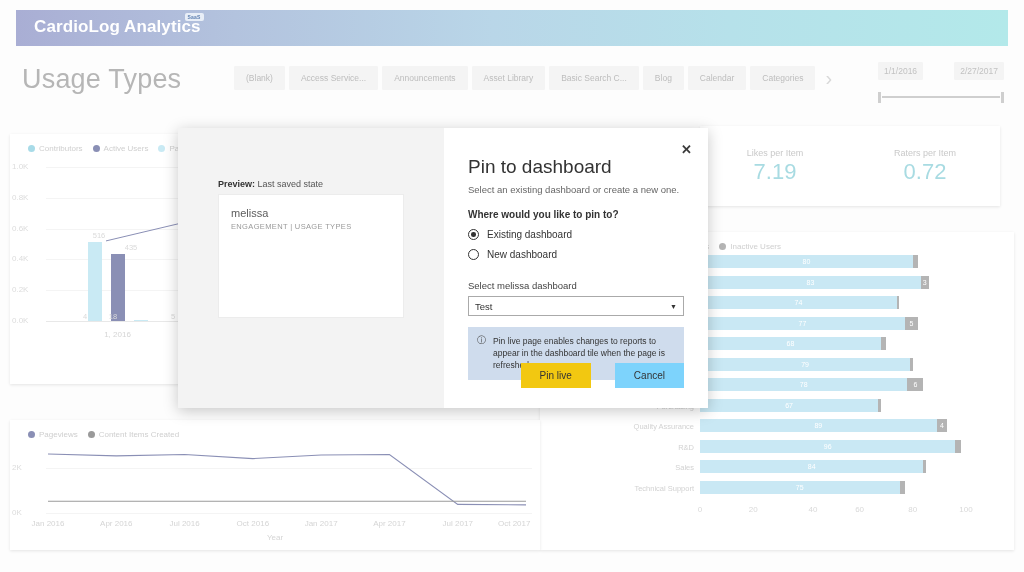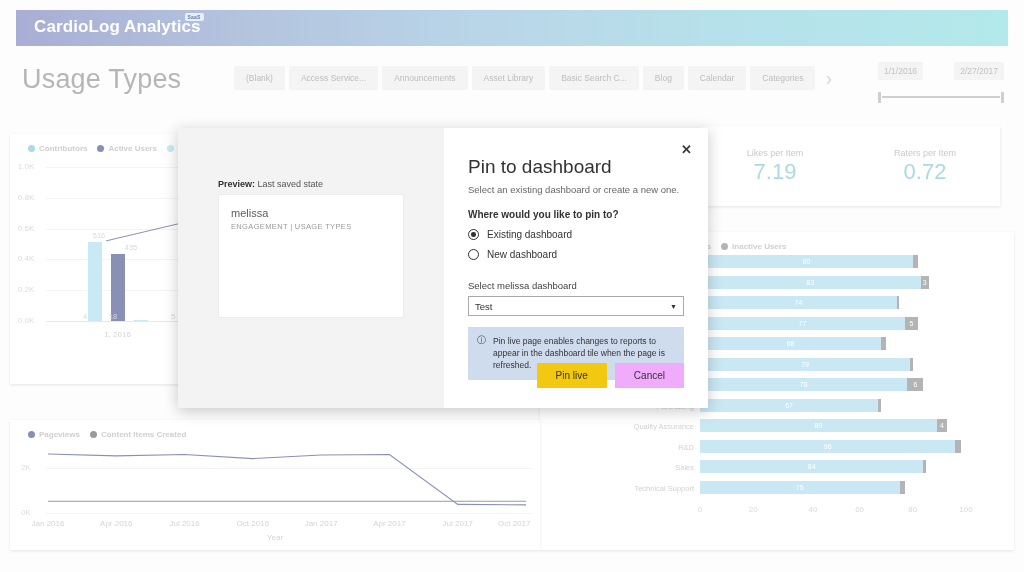--- a/index.html
+++ b/index.html
@@ -46,26 +46,26 @@
   }
   .dr-slider { position:relative; margin-top:12px; height:10px; }
   .dr-track { position:absolute; left:4px; right:4px; top:4px; height:2px; background:#cfcfcf; }
   .dr-handle { position:absolute; top:0; width:3px; height:11px; background:#cfcfcf; }
 
   
   .tile { position:absolute; background:#ffffff; box-shadow:0 1px 3px rgba(0,0,0,.10); }
 
   
   #tile-combo { left:10px; top:134px; width:330px; height:250px; }
-  .legend { display:flex; align-items:flex-end; gap:10px; padding:10px 0 0 18px;font-weight:bold; }
+  .legend { display:flex; align-items:flex-end; gap:10px; padding:10px 0 0 18px; }
   .legend-item { display:flex; align-items:center; gap:4px; }
   .legend-dot { width:7px; height:7px; border-radius:50%; }
   .legend-label { font-size:8px; color:#cfcfcf; white-space:nowrap; }
   .plot { position:relative; }
-  .ylab { position:absolute; font-size:8px; color:#dcdcdc; text-align:center; width:28px; }
+  .ylab { position:absolute; font-size:8px; color:#dcdcdc; text-align:left; width:28px; }
   .gline { position:absolute; left:36px; right:8px; height:1px; background:#f4f4f4; }
   .axisline { position:absolute; left:36px; right:8px; height:1px; background:#e8e8e8; }
   .bar { position:absolute; bottom:0; }
   .barval {
     position:absolute; font-size:7.5px; color:#dadada; text-align:center;
     white-space:nowrap;
   }
   .xlab { position:absolute; font-size:8px; color:#d5d5d5; }
 
   
@@ -130,21 +130,21 @@
   .caret { font-size:7px; color:#333; }
   .infobox {
     margin-top:11px; background:#cfdced; display:flex; gap:7px;
     padding:8px 9px 9px 9px;
   }
   .infoicon { font-size:9px; color:#4a4a4a; line-height:11px; flex:none; }
   .infotext { font-size:8.5px; color:#333333; line-height:12px; }
   .btnrow { position:absolute; right:24px; bottom:20px; display:flex; gap:8px; }
   .btn { font-size:10px; padding:7px 19px; border:none; cursor:pointer; }
   .btn-primary { background:#f2c811; color:#333333; }
-  .btn-secondary { background:#f0abfc; color:#333333; }
+  .btn-secondary { background:#7dd3fc; color:#333333;margin-left:16px; }
 </style>
 </head>
 <body>
 
 <div id="app">
 
   <div class="brandbar">
     <div class="brandwrap">
       <span class="brandtext">CardioLog Analytics</span>
       <span class="brandbadge">SaaS</span>

